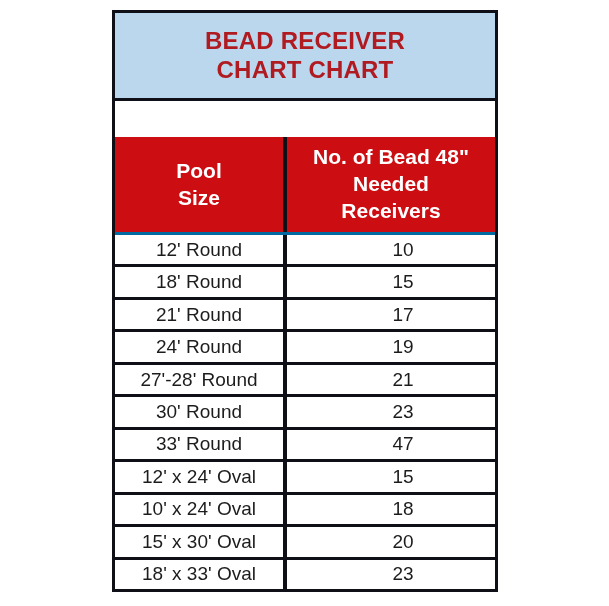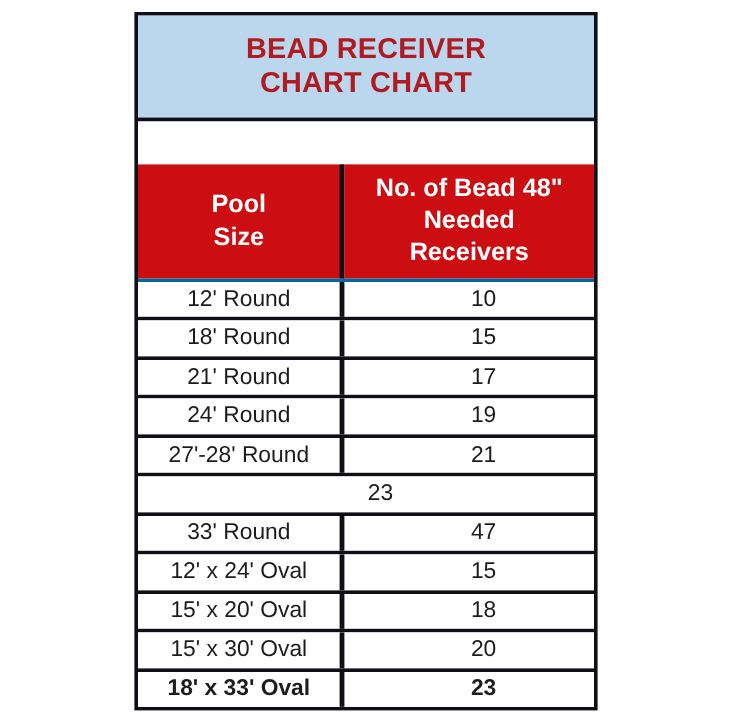--- a/index.html
+++ b/index.html
@@ -88,21 +88,21 @@
     display: flex;
     flex-direction: column;
   }
   .row {
     flex: 1 1 0;
     display: flex;
     box-sizing: border-box;
     border-bottom: 3px solid #0f0f18;
     background: #ffffff;
   }
-  .row:last-child { border-bottom: none; font-weight: bold; }
+  .row:last-child { border-bottom: none; }
   .cell {
     font-size: 19px;
     color: #1c1c1c;
     display: flex;
     align-items: center;
     justify-content: center;
     text-align: center;
     box-sizing: border-box;
     white-space: nowrap;
   }
@@ -164,35 +164,36 @@
       <div class="cell left">24' Round</div>
       <div class="cell right">19</div>
     </div>
 
     <div class="row">
       <div class="cell left">27'-28' Round</div>
       <div class="cell right">21</div>
     </div>
 
     <div class="row">
+      <div class="cell left">30' Round</div>
       <div class="cell right">23</div>
     </div>
 
     <div class="row">
       <div class="cell left">33' Round</div>
       <div class="cell right">47</div>
     </div>
 
     <div class="row">
       <div class="cell left">12' x 24' Oval</div>
       <div class="cell right">15</div>
     </div>
 
     <div class="row">
-      <div class="cell left">15' x 20' Oval</div>
+      <div class="cell left">10' x 24' Oval</div>
       <div class="cell right">18</div>
     </div>
 
     <div class="row">
       <div class="cell left">15' x 30' Oval</div>
       <div class="cell right">20</div>
     </div>
 
     <div class="row">
       <div class="cell left">18' x 33' Oval</div>

